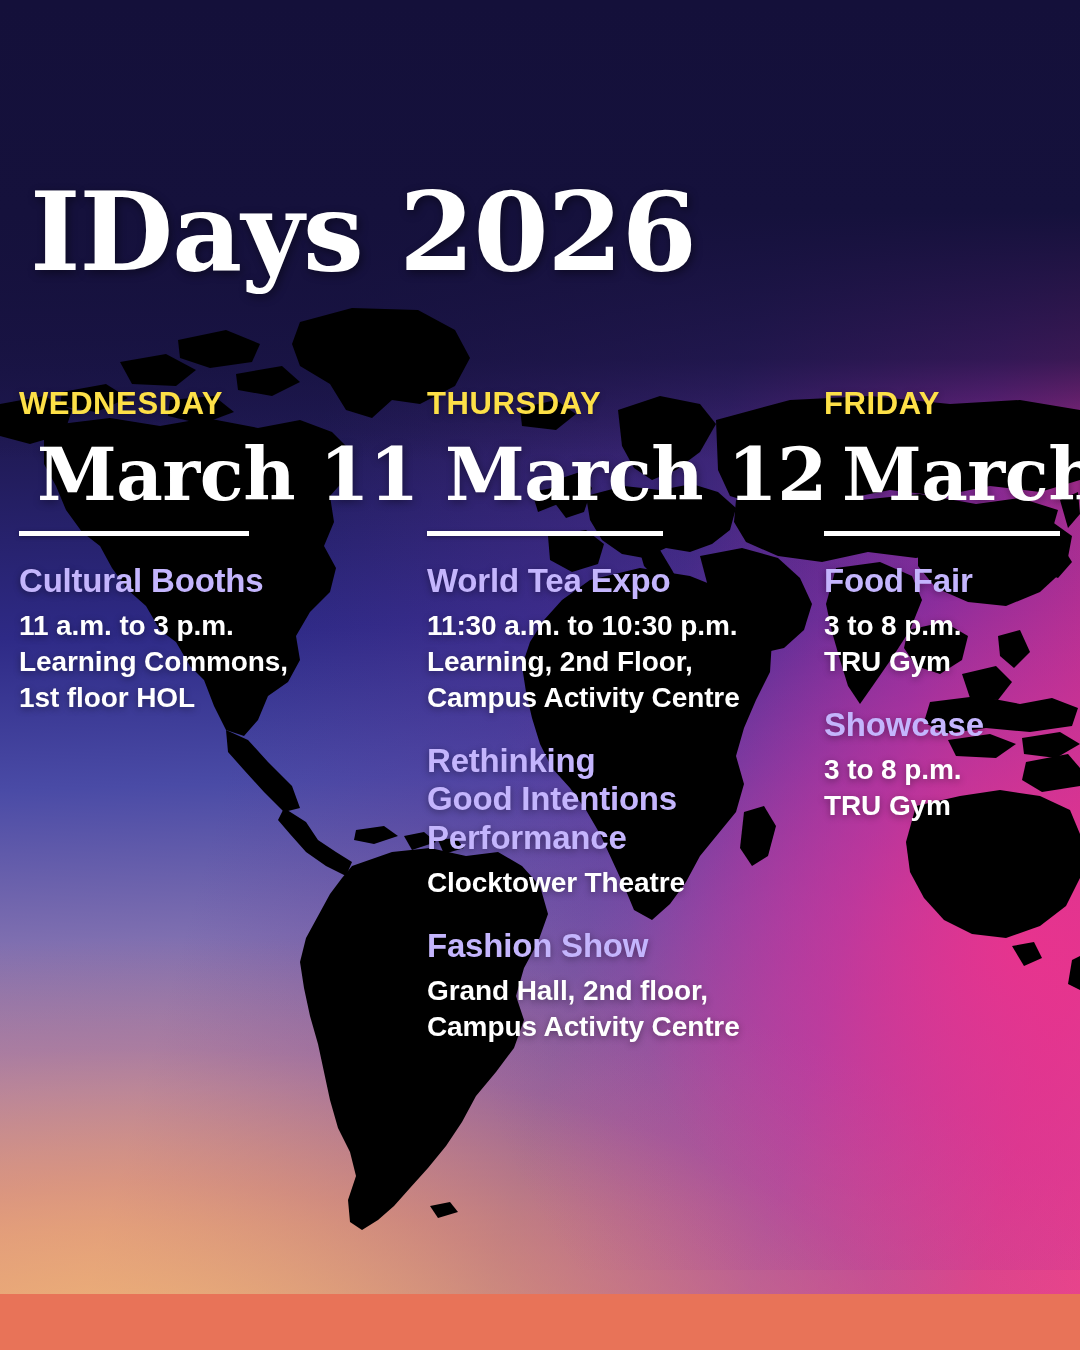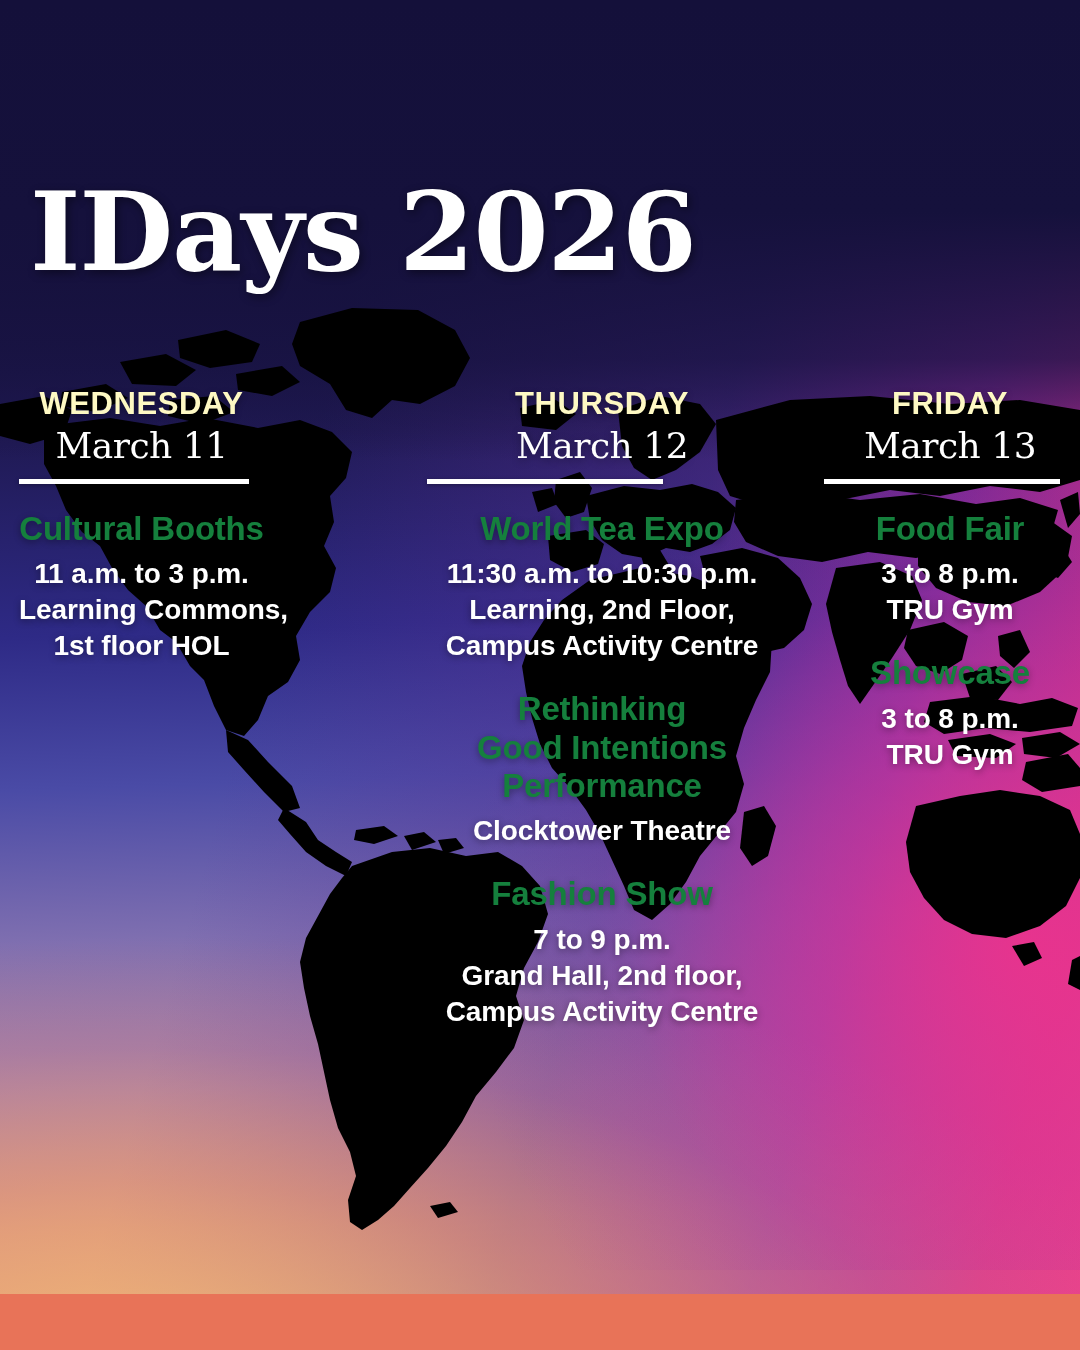--- a/index.html
+++ b/index.html
@@ -63,21 +63,21 @@
   }
   .map svg{display:block;width:100%;height:100%;}
 
   
   .bottom-bar{
     position:absolute;left:0;right:0;bottom:0;height:56px;
     background:#e87358;
   }
 
   
-  .content{position:absolute;inset:0;text-align:center;}
+  .content{position:absolute;inset:0;}
 
   .title{
     position:absolute;left:30px;top:178px;
     font-family:"DejaVu Serif", serif;
     font-weight:700;
     font-size:108px;
     line-height:1.0;
     color:#ffffff;
     letter-spacing:-1px;
     text-shadow:2px 3px 10px rgba(0,0,0,.45);
@@ -88,52 +88,52 @@
 
   .col{position:absolute;top:0;}
   .col-0{left:19px;width:245px;}
   .col-1{left:427px;width:350px;}
   .col-2{left:824px;width:252px;}
 
   .weekday{
     font-size:31px;
     font-weight:700;
     letter-spacing:.6px;
-    color:#fef9c3;
+    color:#fde047;
     line-height:1;
     margin:0 0 8px 0;
     text-shadow:0 2px 6px rgba(0,0,0,.35);
   }
   .date{
     font-family:"DejaVu Serif", serif;
-    font-weight:400;
-    font-size:36px;
+    font-weight:700;
+    font-size:72px;
     line-height:1.05;
     color:#ffffff;
-    margin:0;
+    margin:18px;
     letter-spacing:-.5px;
     white-space:nowrap;
     text-shadow:1px 2px 8px rgba(0,0,0,.4);
   }
   .rule{
     height:5px;background:#ffffff;
     margin-top:14px;margin-bottom:26px;
     box-shadow:0 1px 4px rgba(0,0,0,.35);
   }
   .rule-0{width:230px;}
   .rule-1{width:236px;}
   .rule-2{width:236px;}
 
   .event{margin-bottom:26px;}
   .event:last-child{margin-bottom:0;}
 
   .event-title{
     font-size:33px;
     font-weight:700;
-    color:#15803d;
+    color:#c4b5fd;
     line-height:1.16;
     margin:0 0 8px 0;
     letter-spacing:-.2px;
     text-shadow:0 2px 7px rgba(0,0,0,.38);
   }
   .event-line{
     font-size:28px;
     font-weight:700;
     color:#ffffff;
     line-height:1.29;
@@ -292,21 +292,20 @@
 
         <div class="event">
           <div class="event-title" style="white-space:pre-line;">Rethinking
 Good Intentions
 Performance</div>
           <div class="event-line">Clocktower Theatre</div>
         </div>
 
         <div class="event">
           <div class="event-title">Fashion Show</div>
-          <div class="event-line">7 to 9 p.m.</div>
           <div class="event-line">Grand Hall, 2nd floor,</div>
           <div class="event-line">Campus Activity Centre</div>
         </div>
       </div>
 
       <div class="col col-2">
         <div class="weekday">FRIDAY</div>
         <div class="date">March 13</div>
         <div class="rule rule-2"></div>
 

